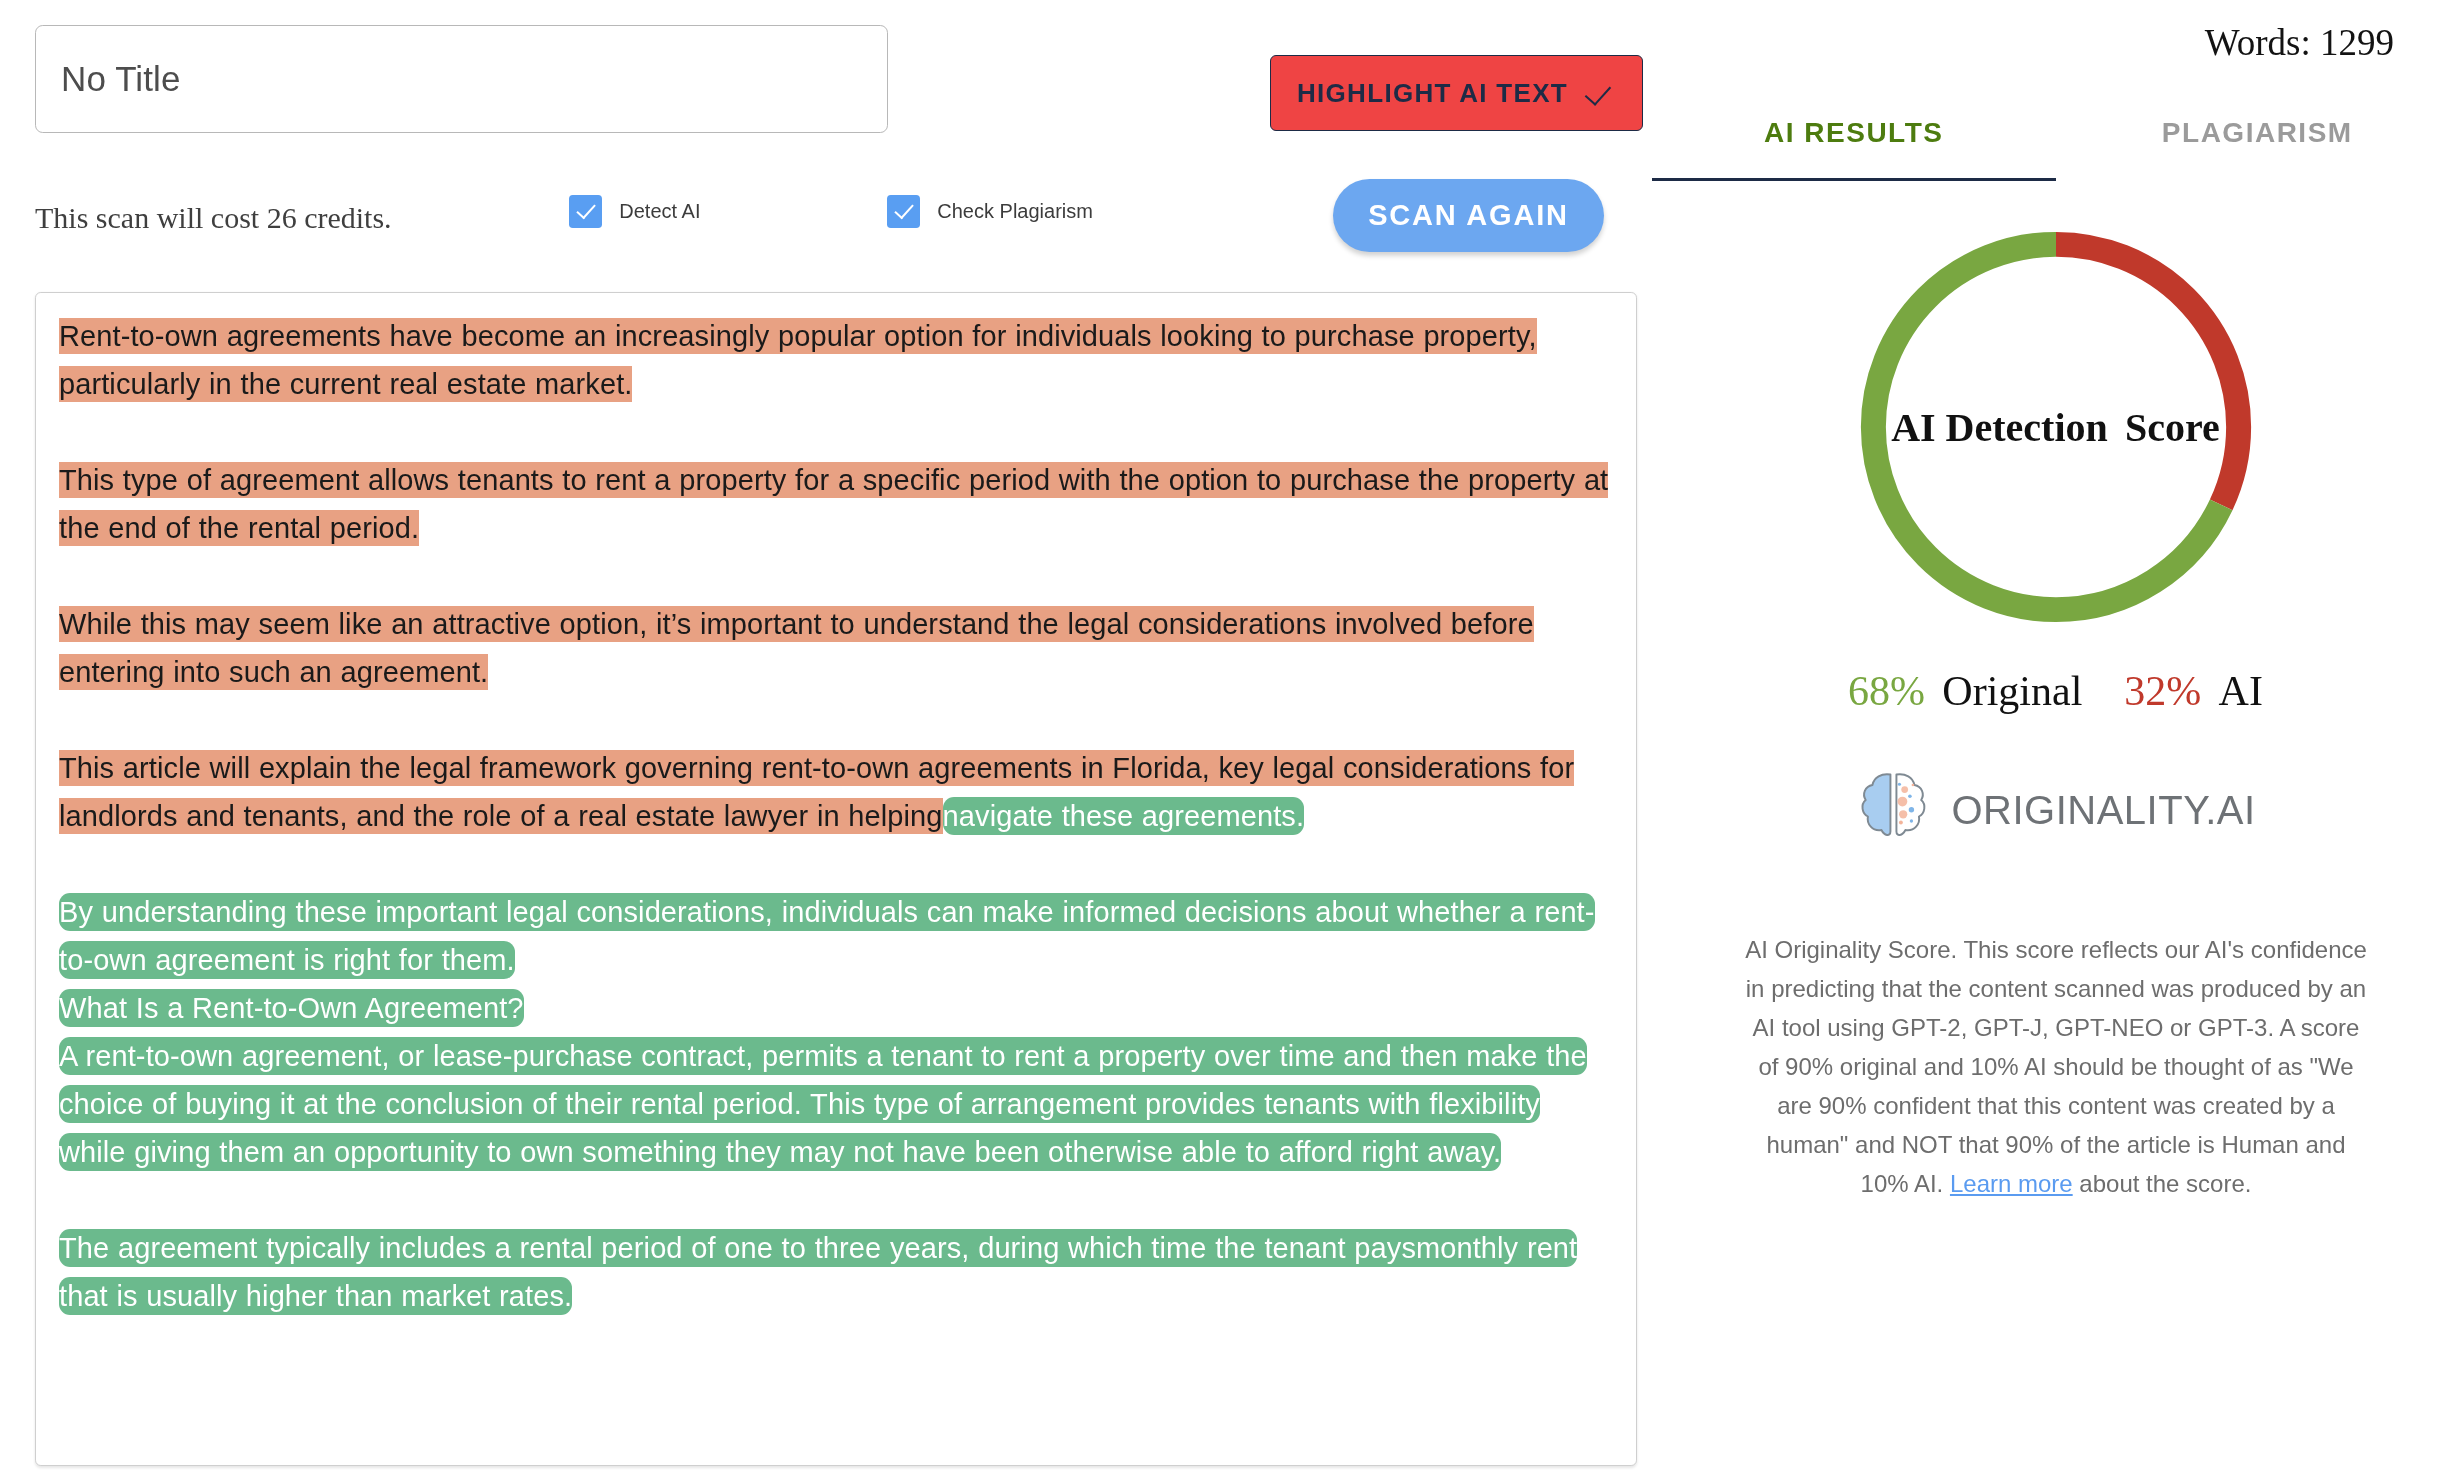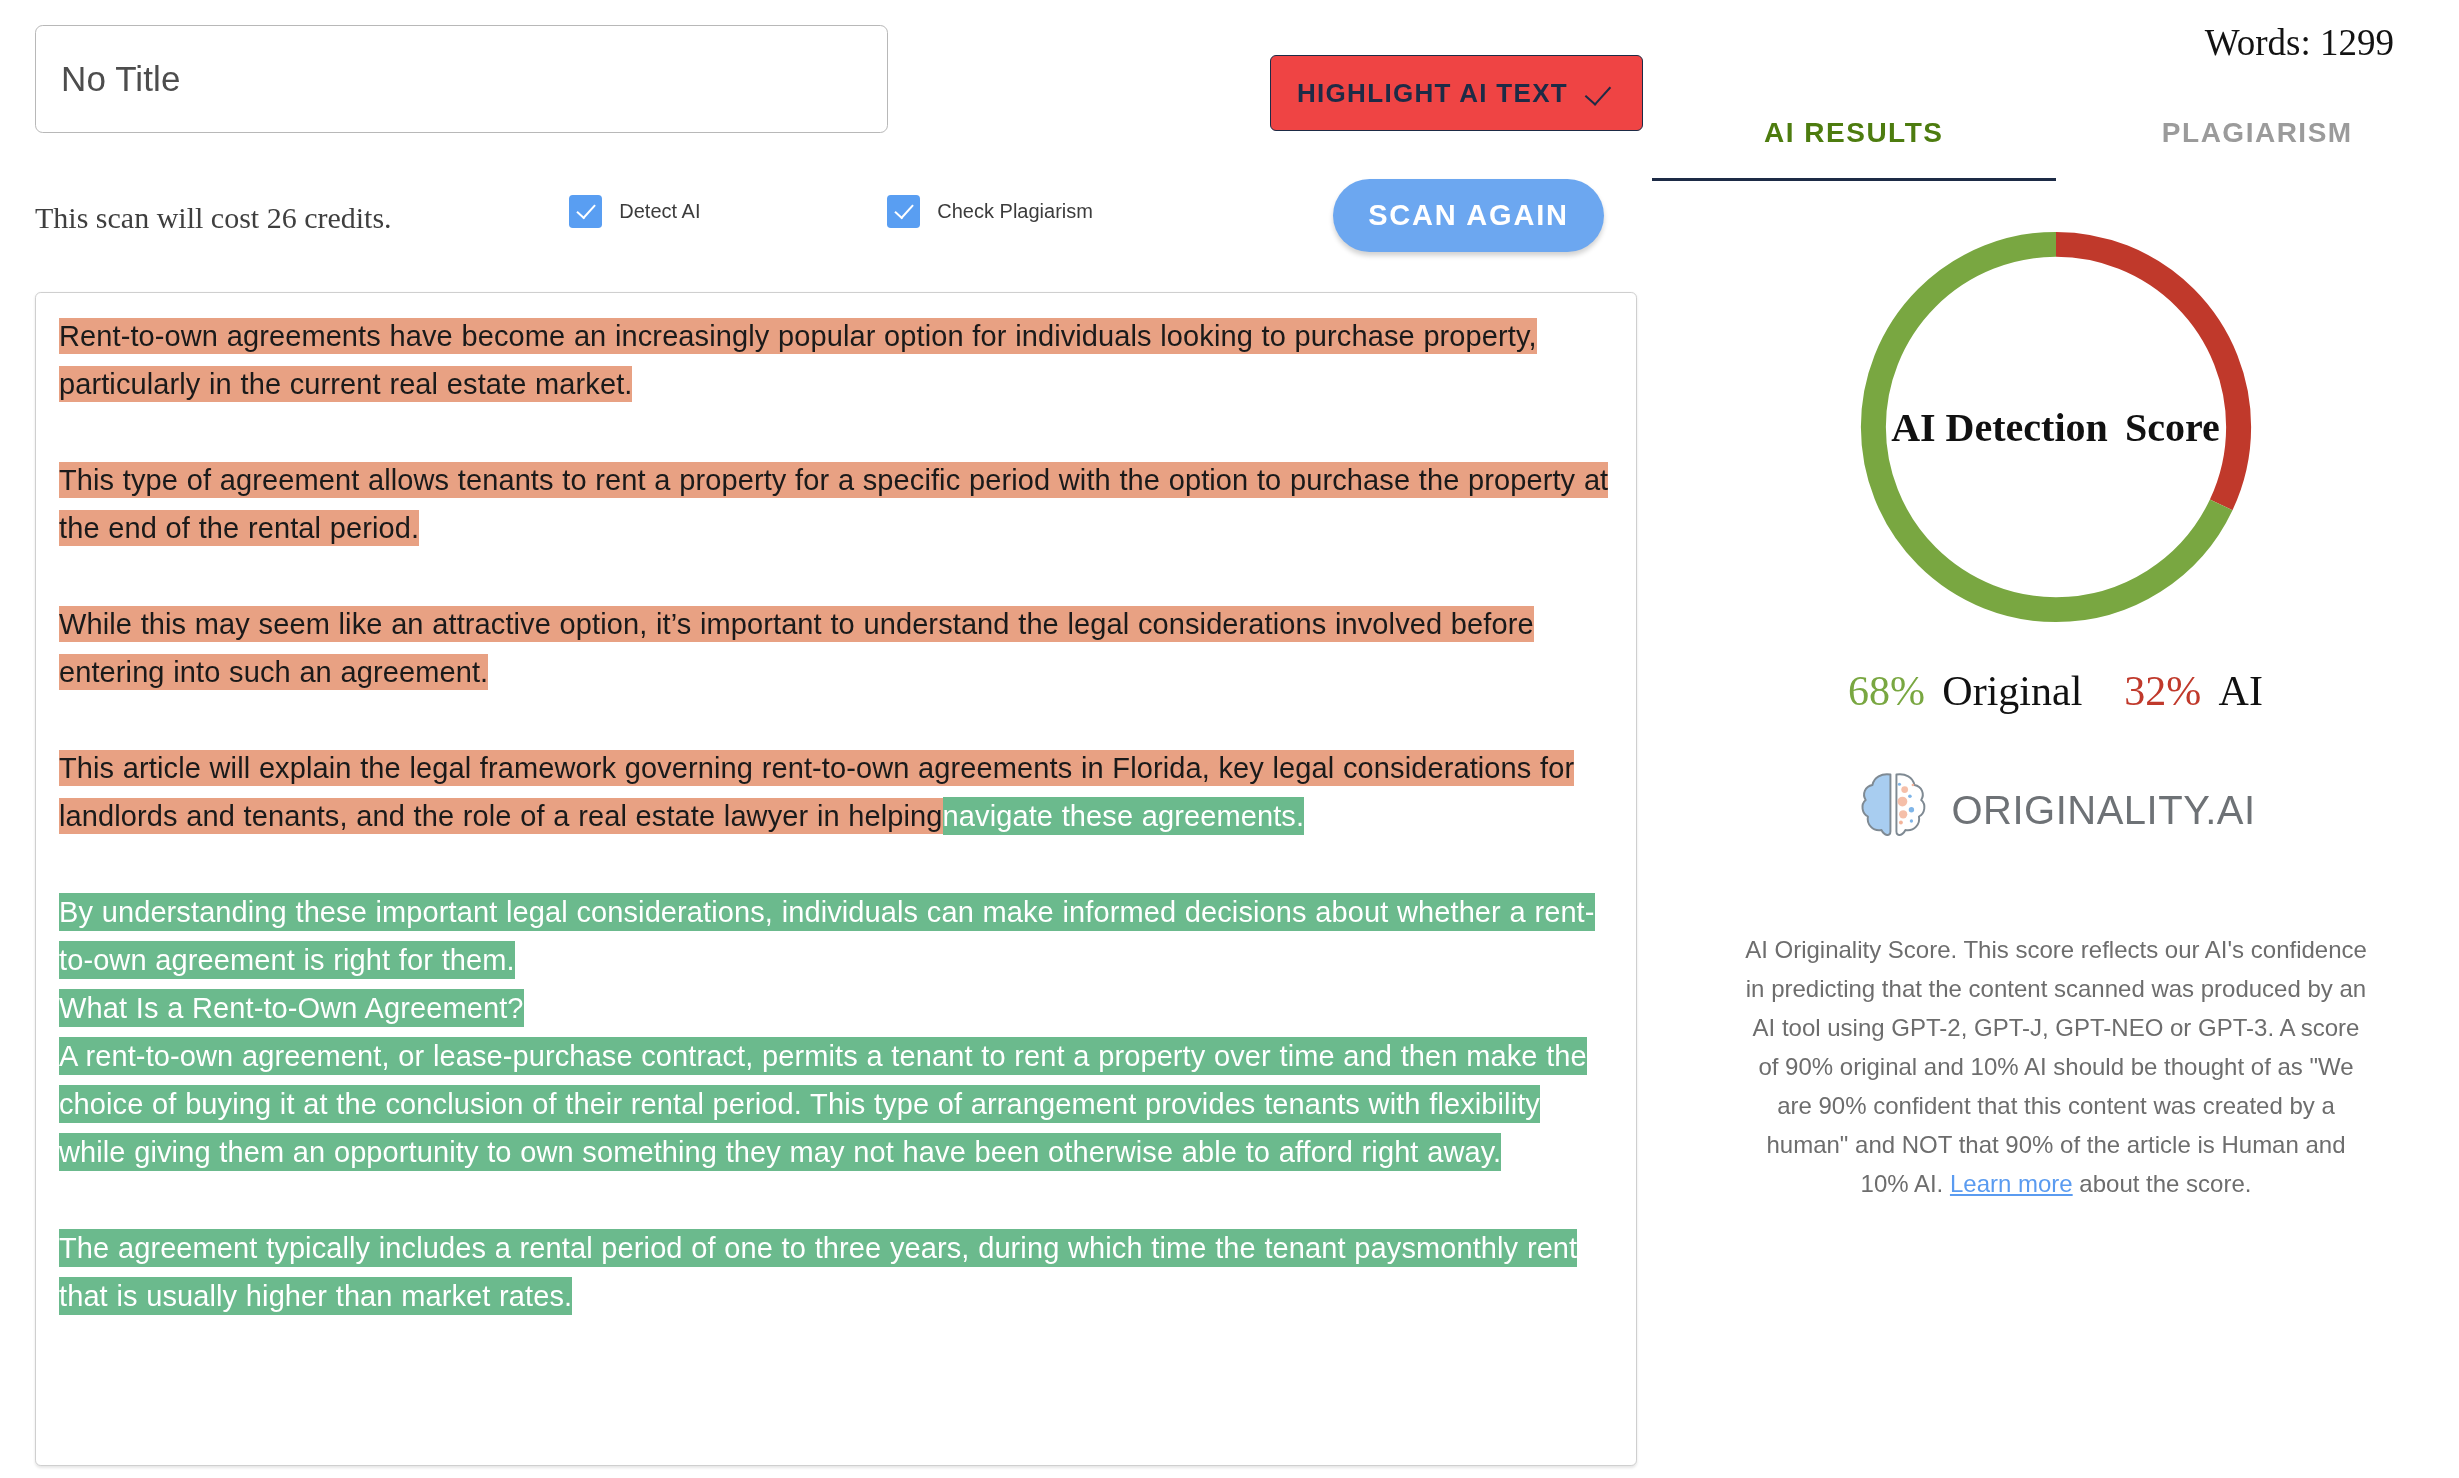--- a/index.html
+++ b/index.html
@@ -150,20 +150,21 @@
     color: #1a1a1a;
     padding: 1.9px 0;
     box-decoration-break: clone;
     -webkit-box-decoration-break: clone;
   }
   mark.human {
     background: #6bba8d;
     color: #ffffff;
     padding: 3px 0;
     box-decoration-break: clone;
+    border-radius: 11px;
     -webkit-box-decoration-break: clone;
   }
 
   
   .right-col {
     position: absolute;
     left: 1652px; top: 0;
     width: 807px; height: 1479px;
   }
 

